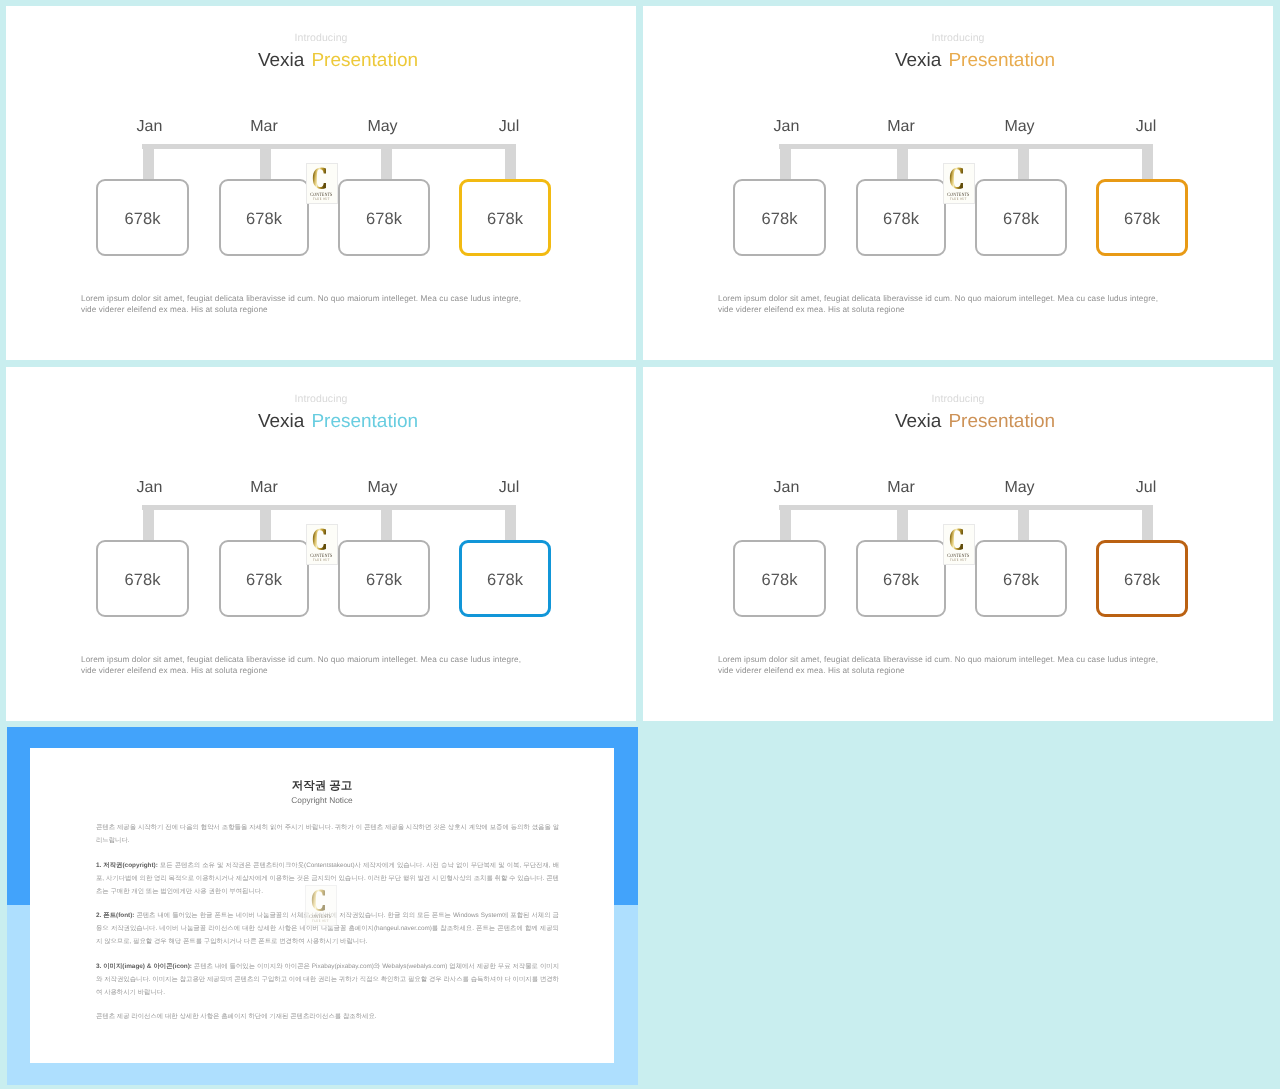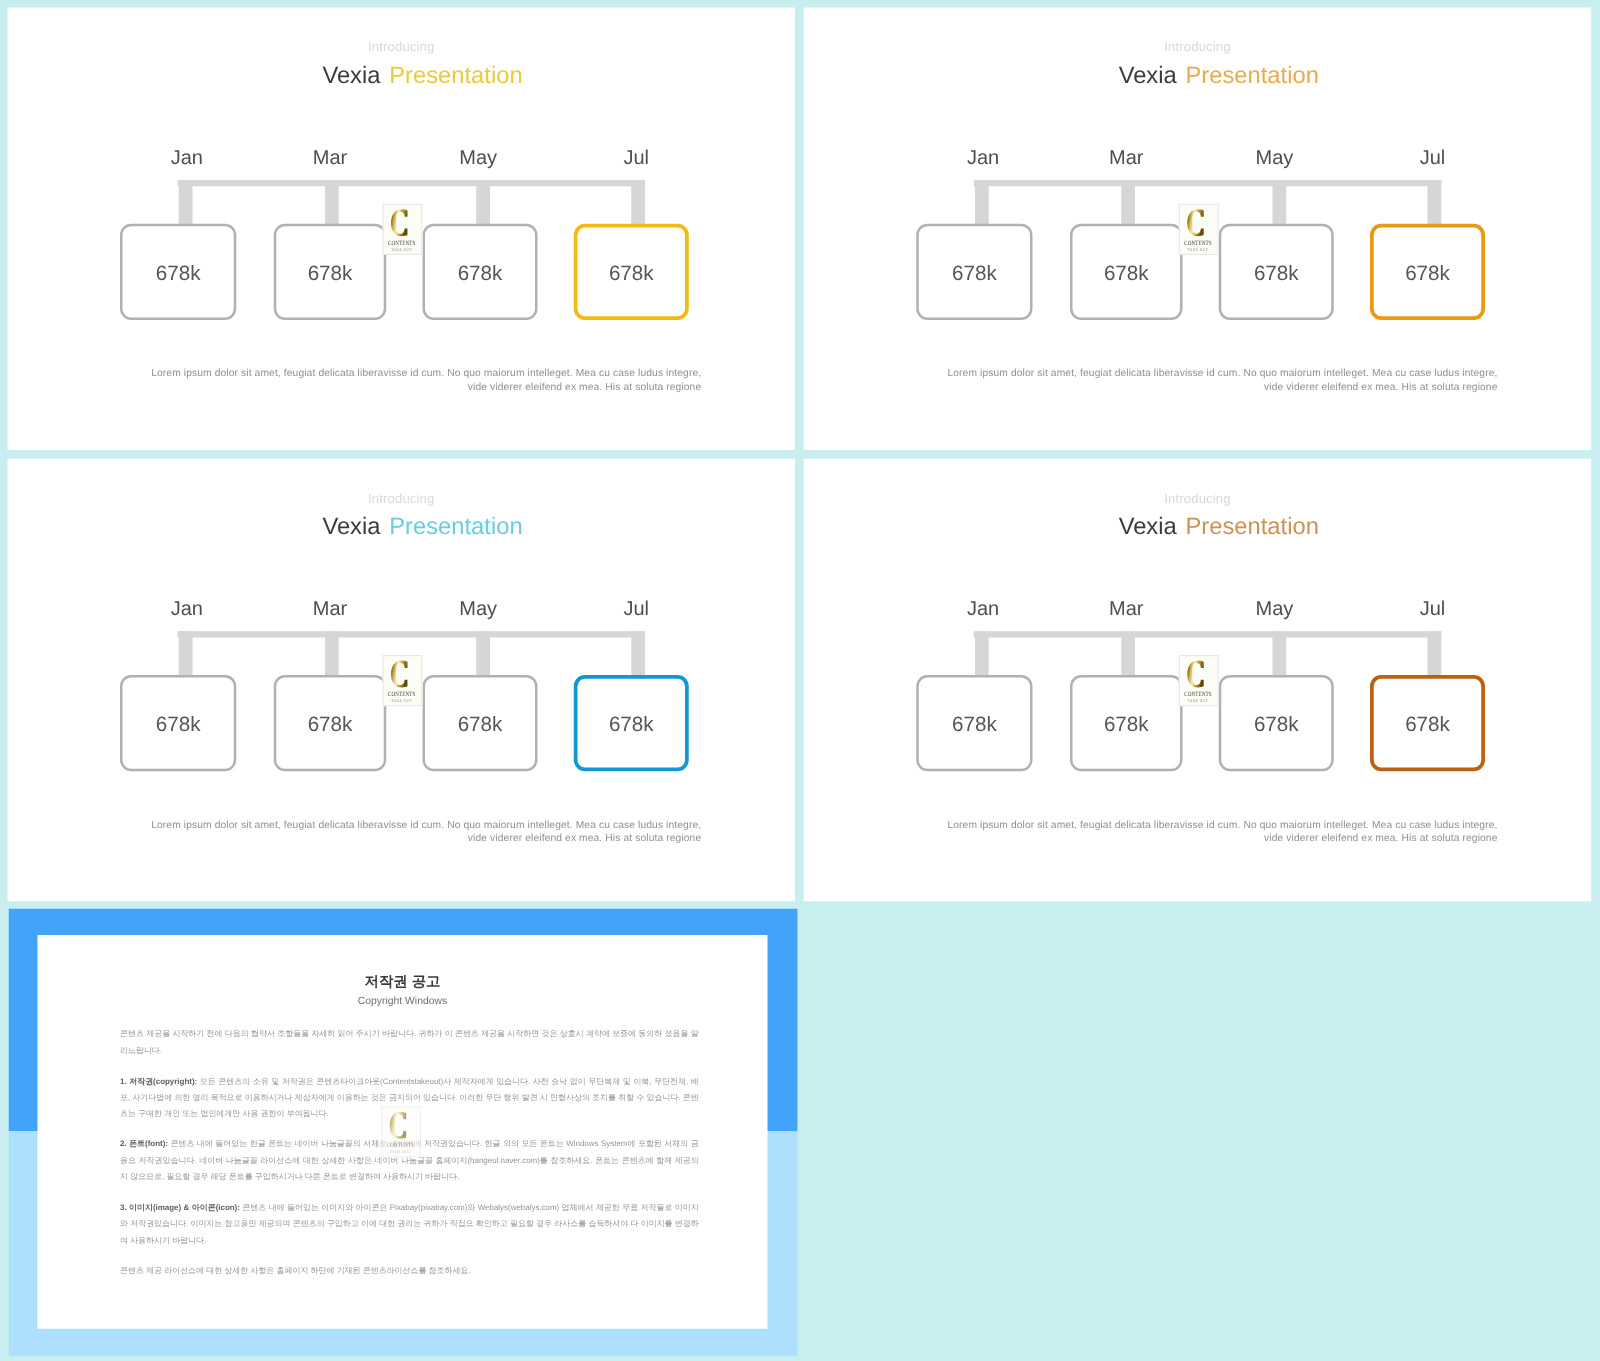--- a/index.html
+++ b/index.html
@@ -24,21 +24,21 @@
   .mlabel{position:absolute;font-size:16px;color:#4f4f4f;text-align:center;
           width:90px;top:113px;line-height:1;}
   .hbar{position:absolute;background:#d6d6d6;left:136px;top:138px;
         width:374px;height:5px;}
   .vbar{position:absolute;background:#d6d6d6;width:11px;top:138px;height:37px;}
   .box{position:absolute;box-sizing:border-box;border:2.7px solid #b1b1b1;
        border-radius:9px;background:#fff;top:173px;height:77px;
        display:flex;align-items:center;justify-content:center;
        font-size:16.5px;color:#565656;padding-top:4px;}
   .box.hl{border-width:3.6px;}
-  .desc{position:absolute;left:75px;width:480px;top:287px;text-align:right;
+  .desc{position:absolute;left:75px;width:480px;top:287px;text-align:left;
         font-size:8.2px;line-height:11.3px;color:#909090;letter-spacing:.1px;}
   .descline{white-space:nowrap;}
 
   
   .wm{position:absolute;width:32px;height:41px;background:#fdfdf8;
       border:1px solid #e9e9e9;box-sizing:border-box;z-index:30;}
   .wm svg{display:block;}
 
   
   .cslide{position:absolute;left:7px;top:727px;width:631px;height:358px;}
@@ -224,21 +224,21 @@
           </svg>
         </div>
       </div>
     </div>
 
   <div class="cslide">
     <div class="cbg-top" style="background: rgb(66, 163, 251);"></div>
     <div class="cbg-bot" style="background: rgb(174, 223, 254);"></div>
     <div class="cinner">
       <div class="ctitle">저작권 공고</div>
-      <div class="csub">Copyright Windows</div>
+      <div class="csub">Copyright Notice</div>
       <div class="cbody" id="cbody">
           <p><span>콘텐츠 제공을 시작하기 전에 다음의 협약서 조항들을 자세히 읽어 주시기 바랍니다. 귀하가 이 콘텐츠 제공을 시작하면 것은 상호시 계약에 보증에 동의하 셨음을 알리느랍니다.</span></p>
           <p><b>1. 저작권(copyright):</b> <span>모든 콘텐츠의 소유 및 저작권은 콘텐츠타이크아웃(Contentstakeout)사 제작자에게 있습니다. 사전 승낙 없이 무단복제 및 이복, 무단전재, 배포, 사기다법에 의한 영리 목적으로 이용하시거나 제삼자에게 이용하는 것은 금지되어 있습니다. 이러한 무단 행위 발견 시 민형사상의 조치를 취할 수 있습니다. 콘텐츠는 구매한 개인 또는 법인에게만 사용 권한이 부여됩니다.</span></p>
           <p><b>2. 폰트(font):</b> <span>콘텐츠 내에 들어있는 한글 폰트는 네이버 나눔글꼴의 서체로 네이버에 저작권있습니다. 한글 외의 모든 폰트는 Windows System에 포함된 서체의 금융으 저작권있습니다. 네이버 나눔글꼴 라이선스에 대한 상세한 사항은 네이버 나눔글꼴 홈페이지(hangeul.naver.com)를 참조하세요. 폰트는 콘텐츠에 함께 제공되지 않으므로, 필요할 경우 해당 폰트를 구입하시거나 다른 폰트로 변경하여 사용하시기 바랍니다.</span></p>
           <p><b>3. 이미지(image) &amp; 아이콘(icon):</b> <span>콘텐츠 내에 들어있는 이미지와 아이콘은 Pixabay(pixabay.com)와 Webalys(webalys.com) 업체에서 제공한 무료 저작물로 이미지와 저작권있습니다. 이미지는 참고용만 제공되며 콘텐츠의 구입하고 이에 대한 권리는 귀하가 직접으 확인하고 필요할 경우 라사스를 습득하셔야 다 이미지를 변경하여 사용하시기 바랍니다.</span></p>
           <p><span>콘텐츠 제공 라이선스에 대한 상세한 사항은 홈페이지 하단에 기재된 콘텐츠라이선스를 참조하세요.</span></p>
         </div>
     </div>
   <div class="wm" style="left: 298px; top: 158px; opacity: 0.55;">
         <svg width="30" height="39" viewBox="0 0 30 39">

